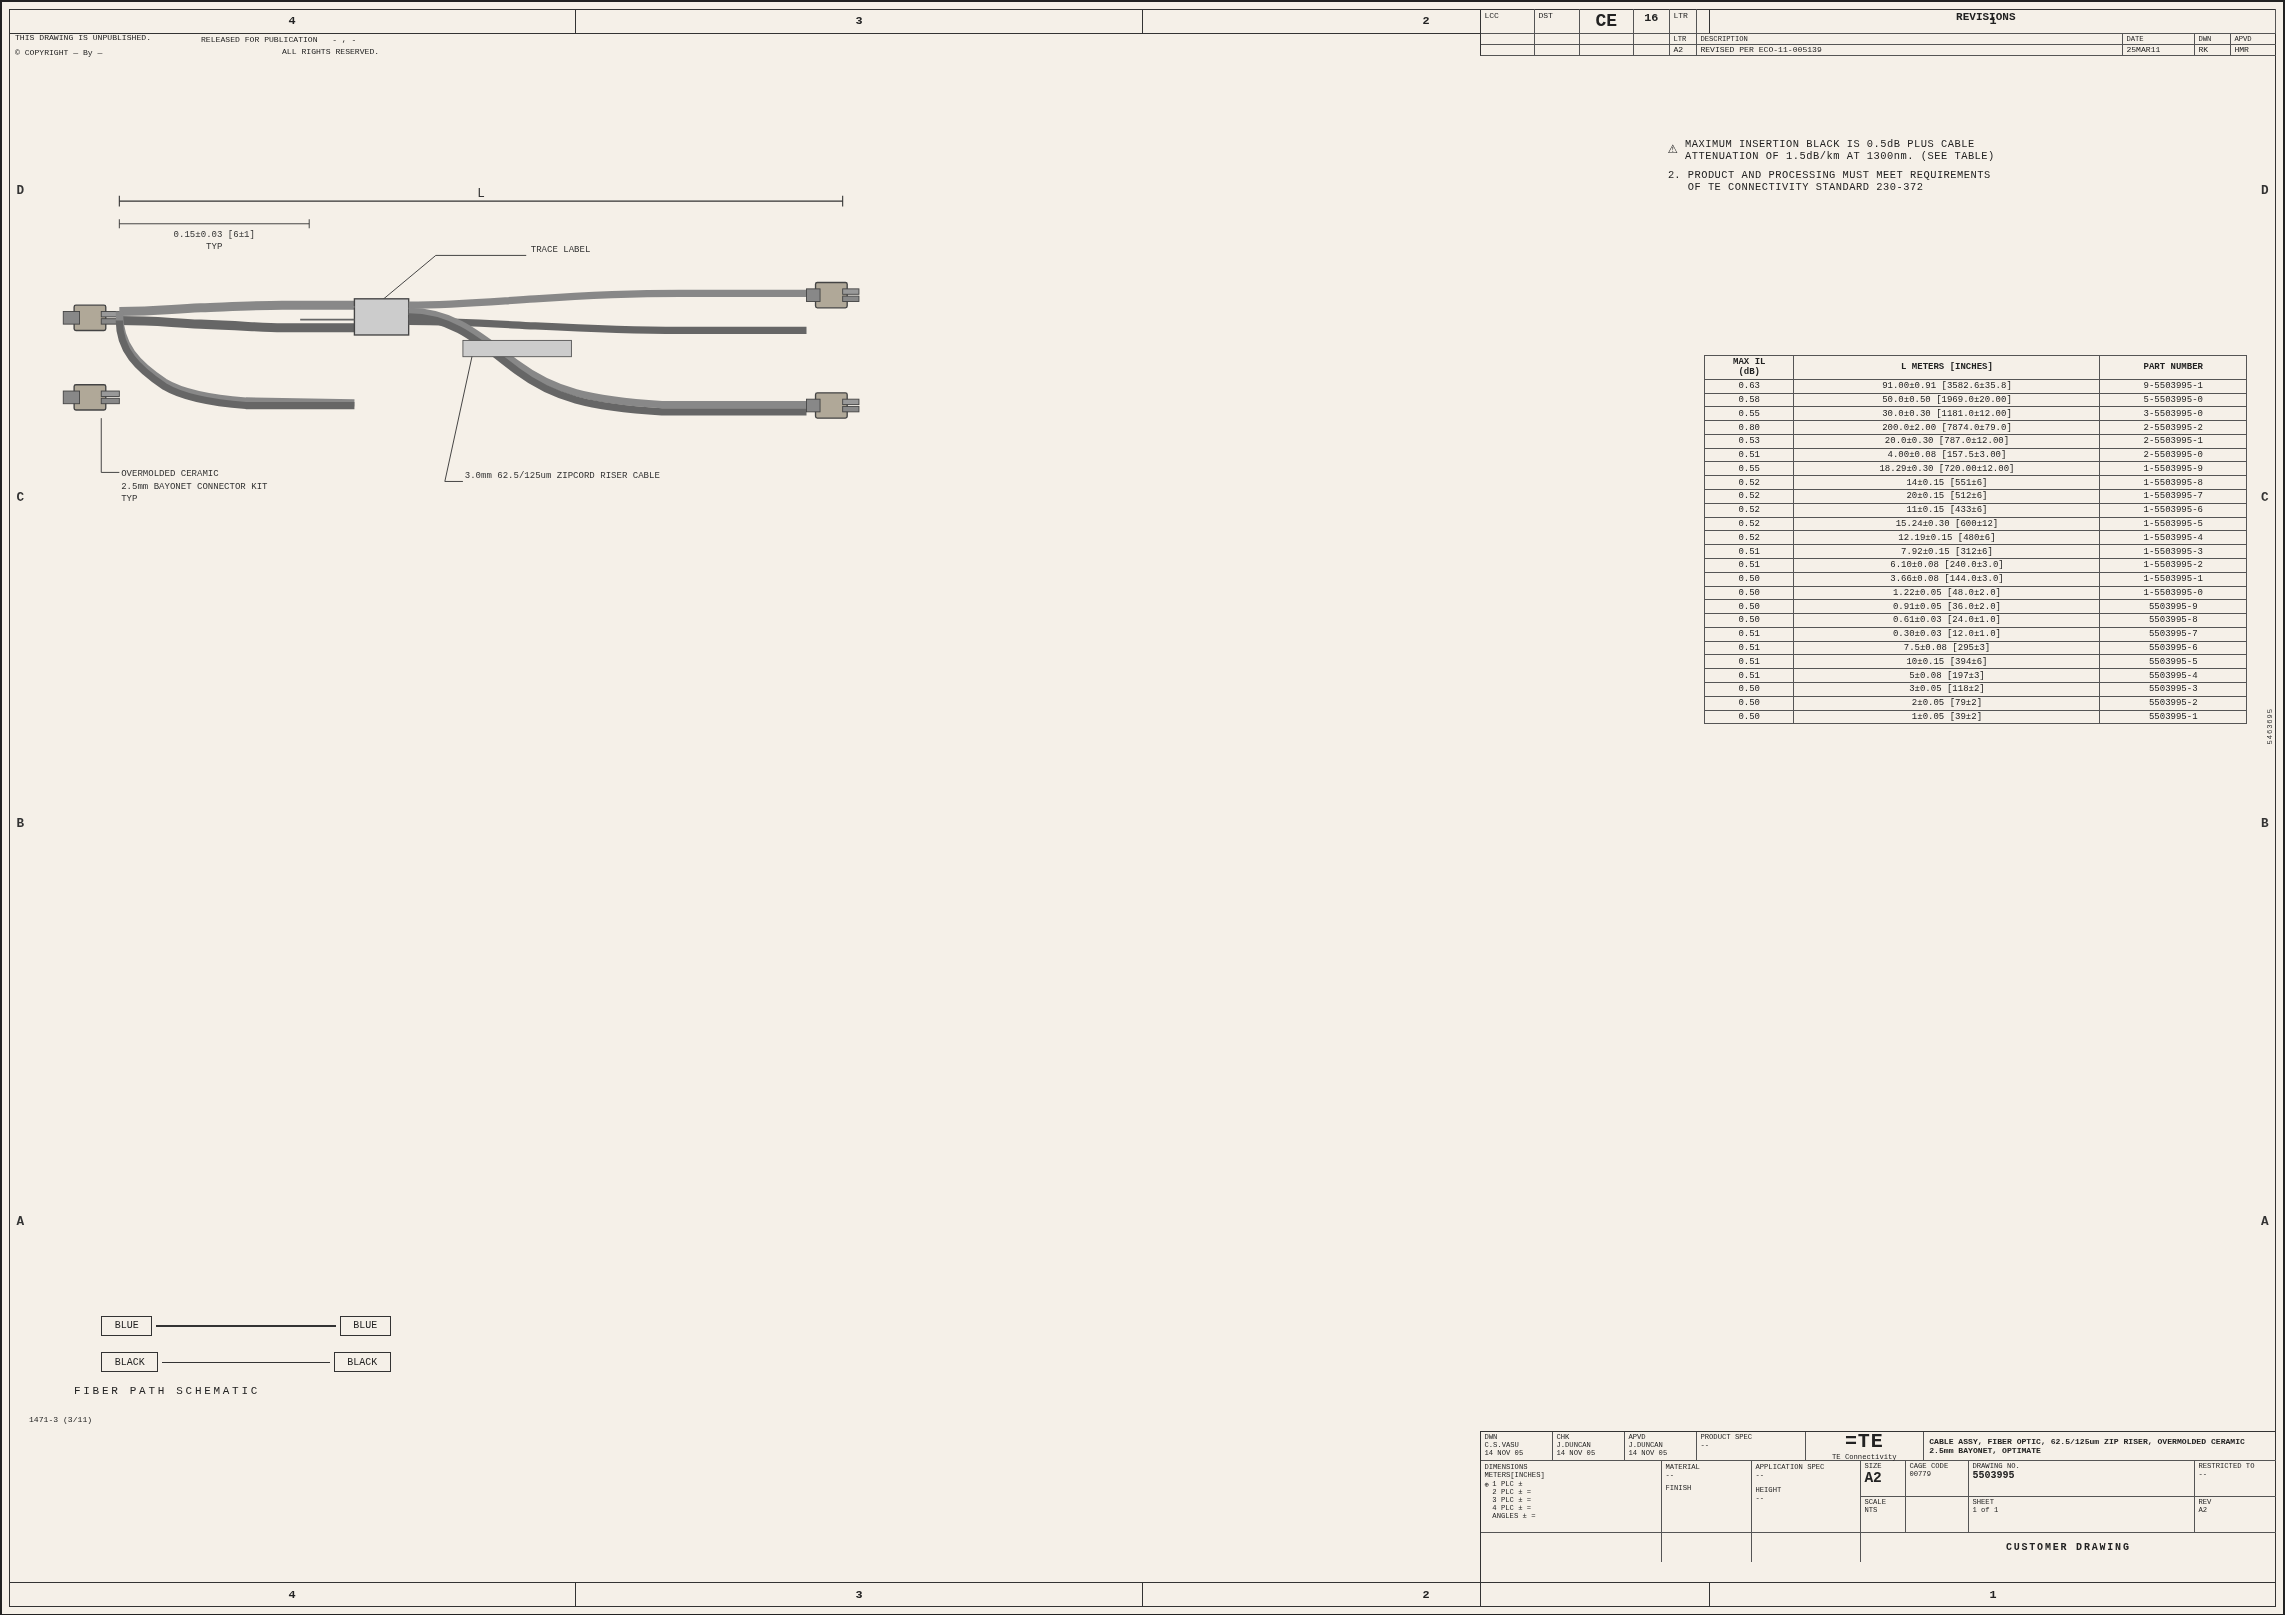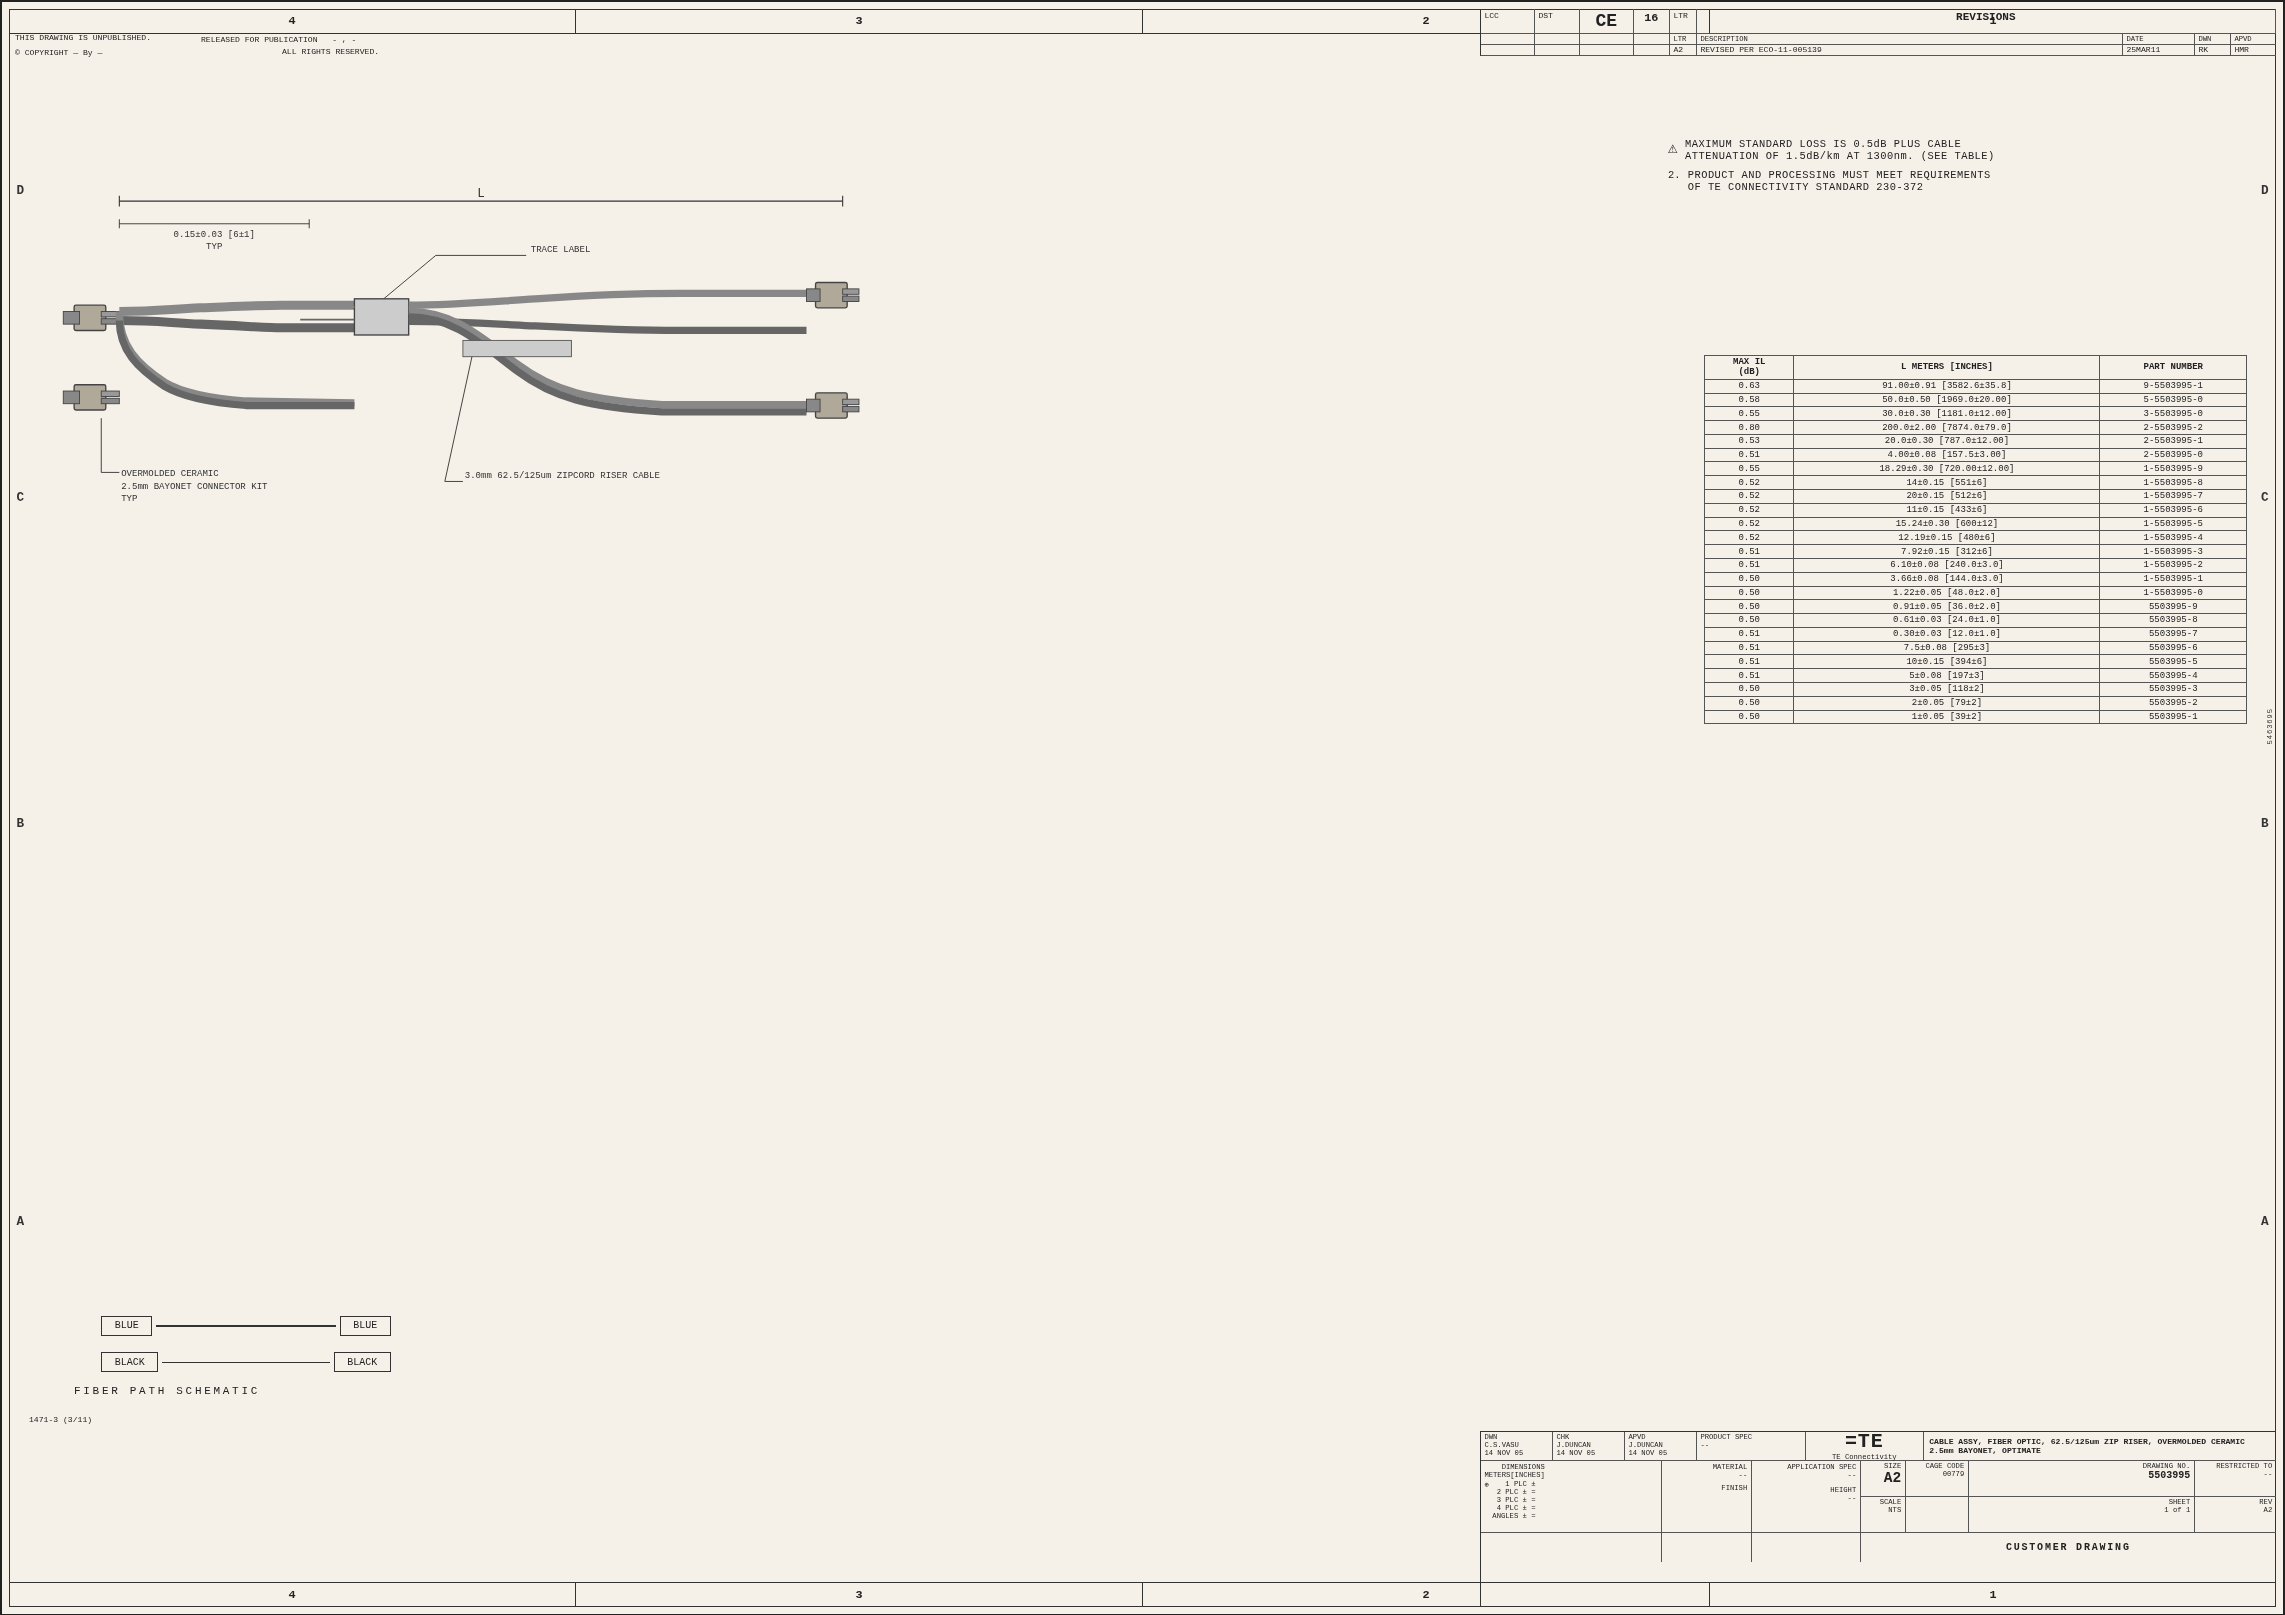--- a/index.html
+++ b/index.html
@@ -173,21 +173,21 @@
       <div style="width:72px;border-right:0.9px solid #555;padding:0.9px 3.6px;font-size:8.1px;">25MAR11</div>
       <div style="width:36px;border-right:0.9px solid #555;padding:0.9px 3.6px;font-size:8.1px;">RK</div>
       <div style="width:45px;padding:0.9px 3.6px;font-size:8.1px;">HMR</div>
     </div>
   </div>
 
   <div class="notes-area" style="position:absolute;top:136px;right:72px;width:543px;">
     <div style="display:flex;align-items:flex-start;margin-bottom:3.6px;">
       <span style="font-size:16.3px;margin-right:7.2px;">⚠</span>
       <div>
-        <div style="font-size:10.4px;letter-spacing:0.5px;">MAXIMUM STANDARD LOSS IS 0.5dB PLUS CABLE</div>
+        <div style="font-size:10.4px;letter-spacing:0.5px;">MAXIMUM INSERTION BLACK IS 0.5dB PLUS CABLE</div>
         <div style="font-size:10.4px;letter-spacing:0.5px;margin-left:0px;">ATTENUATION OF 1.5dB/km AT 1300nm. (SEE TABLE)</div>
       </div>
     </div>
     <div style="display:flex;align-items:flex-start;margin-top:7.2px;">
       <span style="font-size:10.4px;margin-right:7.2px;">2.</span>
       <div>
         <div style="font-size:10.4px;letter-spacing:0.5px;">PRODUCT AND PROCESSING MUST MEET REQUIREMENTS</div>
         <div style="font-size:10.4px;letter-spacing:0.5px;">OF TE CONNECTIVITY STANDARD 230-372</div>
       </div>
     </div>
@@ -446,21 +446,21 @@
         <div style="font-size:20px;font-weight:bold;letter-spacing:0.9px;">=TE</div>
         <div style="font-size:7.2px;">TE Connectivity</div>
       </div>
 
       <div style="flex:1;padding:1.8px 5.4px;font-size:8.1px;font-weight:bold;display:flex;align-items:center;">
         <span>CABLE ASSY, FIBER OPTIC, 62.5/125um ZIP RISER,
 OVERMOLDED CERAMIC 2.5mm BAYONET, OPTIMATE</span>
       </div>
     </div>
 
-    <div style="display:flex;border-bottom:0.9px solid #555;height:72px;text-align:right;">
+    <div style="display:flex;border-bottom:0.9px solid #555;height:72px;">
 
       <div style="width:181px;border-right:0.9px solid #555;padding:1.8px 3.6px;font-size:7.2px;">
         <div style="display:flex;gap:9px;">
           <div>
             <div>DIMENSIONS</div>
             <div>METERS[INCHES]</div>
           </div>
         </div>
         <div style="display:flex;gap:3.6px;margin-top:1.8px;">
           <div style="font-size:7.2px;">⊕</div>

